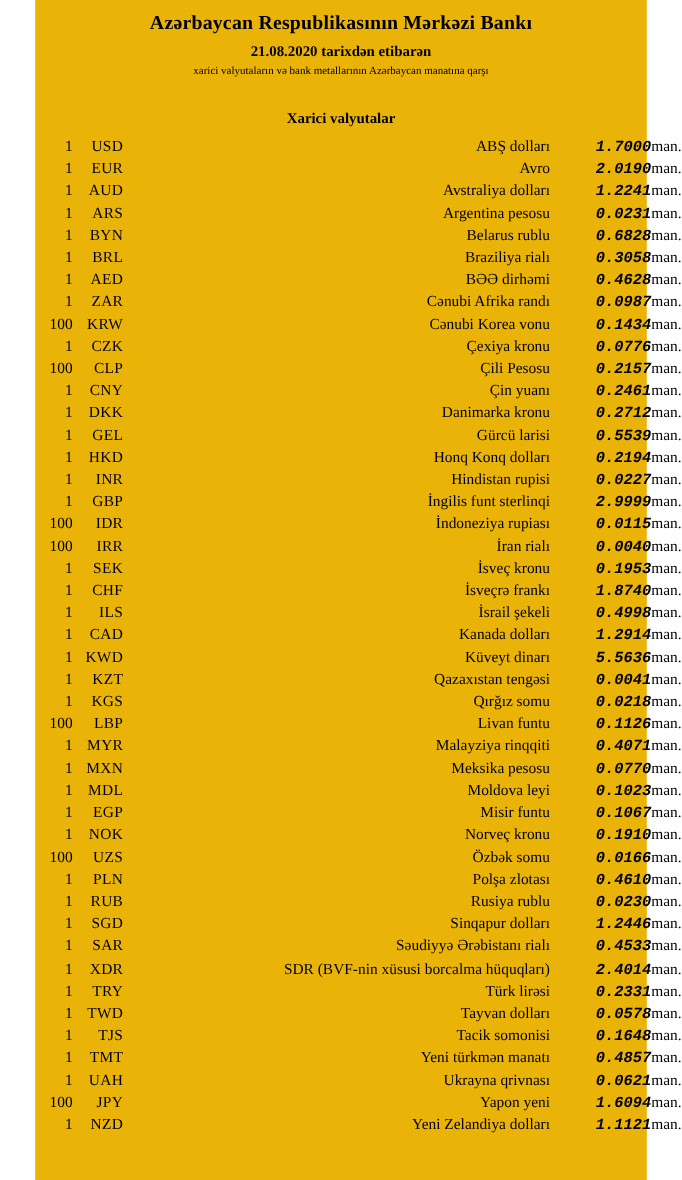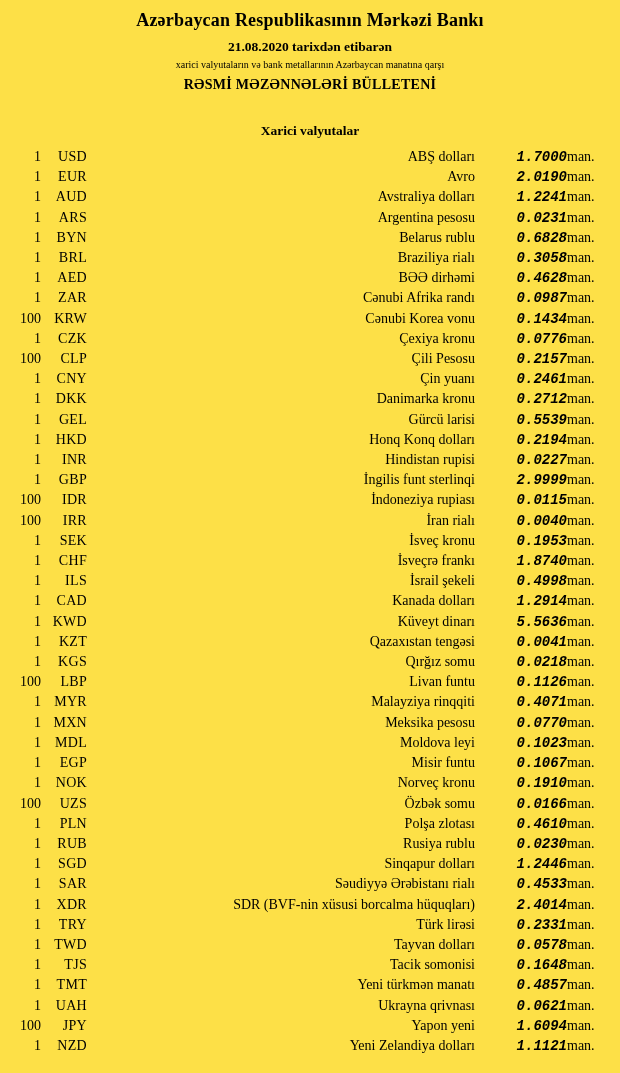--- a/index.html
+++ b/index.html
@@ -3,26 +3,26 @@
 <meta charset="utf-8">
 <style>
   html, body {
     margin: 0;
     padding: 0;
     background: #ffffff;
     color: #000000;
     font-family: "Liberation Serif", "DejaVu Serif", serif;
   }
   .page {
-    width: 620px;
+    width: 556px;
     min-height: 1073px;
     margin: 0 auto;
     box-sizing: border-box;
     padding-top: 6px;
-    background: #fde047;
+    background: #eab308;
   }
   .header { text-align: center; }
   .title {
     font-size: 18px;
     font-weight: bold;
     margin: 4px 0 8px 0;
     letter-spacing: 0.2px;
   }
   .date-line {
     font-size: 13.5px;
@@ -65,21 +65,20 @@
   td.unit { width: 46px; text-align: left; padding-left: 8px; }
 </style>
 </head>
 <body>
 
 <div class="page">
   <div class="header">
     <div class="title">Azərbaycan Respublikasının Mərkəzi Bankı</div>
     <div class="date-line">21.08.2020 tarixdən etibarən</div>
     <div class="subtitle">xarici valyutaların və bank metallarının Azərbaycan manatına qarşı</div>
-    <div class="bulletin-title">RƏSMİ MƏZƏNNƏLƏRİ BÜLLETENİ</div>
   </div>
 
   <div class="section-title">Xarici valyutalar</div>
 
   <table class="rates">
     <tbody>
 
         <tr>
           <td class="qty">1</td>
           <td class="code">USD</td>

